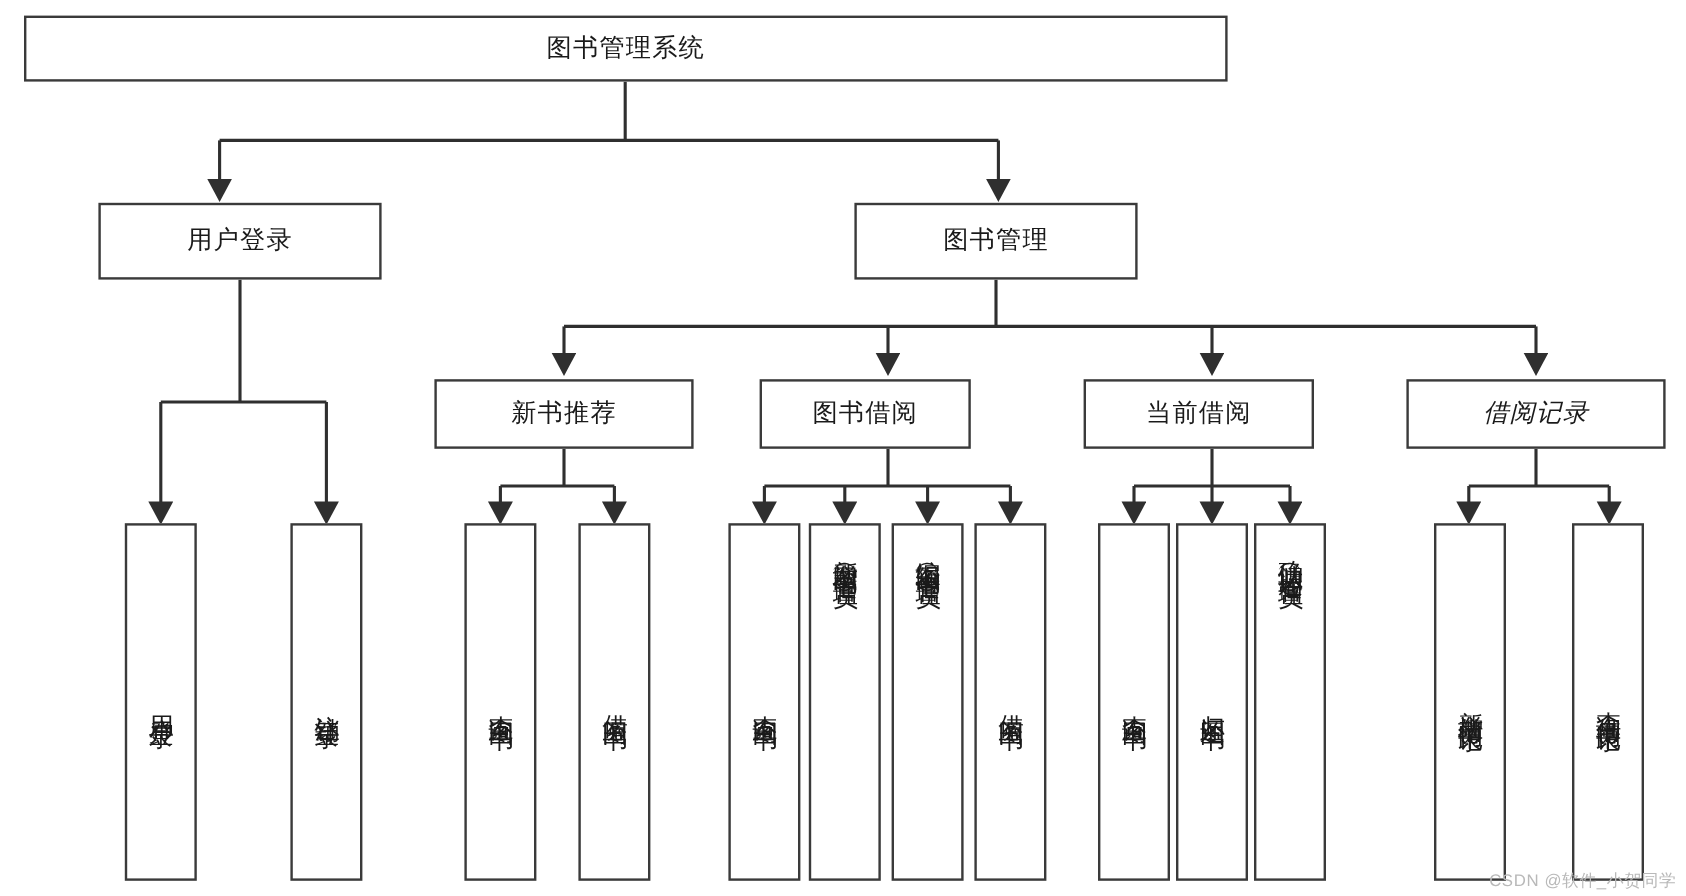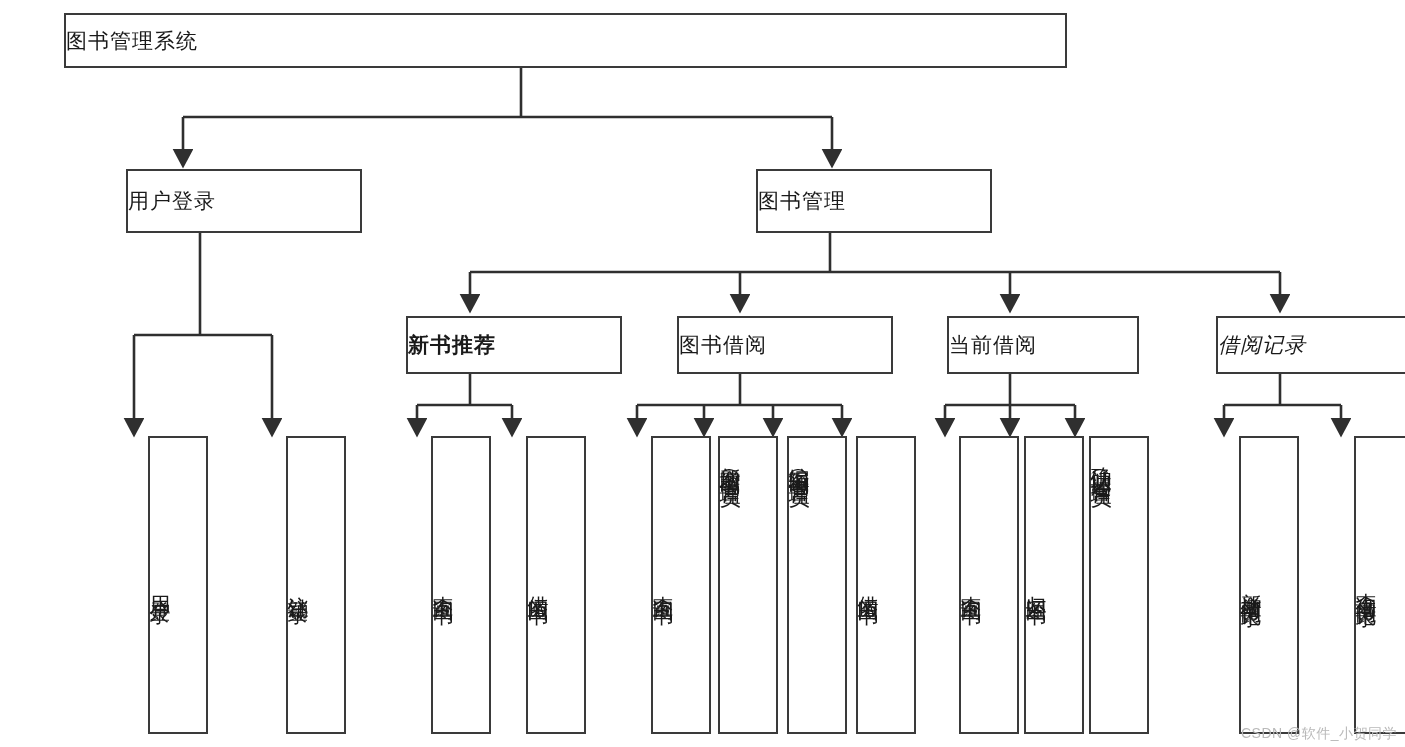--- a/index.html
+++ b/index.html
@@ -5,23 +5,22 @@
   html,body{margin:0;padding:0;background:#ffffff;}
   body{font-family:"Liberation Sans","DejaVu Sans",sans-serif;}
   #canvas{position:relative;width:1405px;height:747px;background:#ffffff;overflow:hidden;}
   .node{
     position:absolute;
     box-sizing:border-box;
     border:2px solid #3a3a3a;
     background:#ffffff;
     display:flex;
     align-items:center;
-    justify-content:flex-start;
+    justify-content:center;
     color:#1a1a1a;
-    margin-left:44px;
   }
   .node .label{
     font-size:21px;
     letter-spacing:1px;
     white-space:nowrap;
     line-height:1.1;
   }
   .node.vertical{ align-items:flex-start; padding-top:12px; }
   .node.vertical .label{
     writing-mode:vertical-rl;
@@ -102,24 +101,24 @@
     <span class="label">图书管理系统</span>
   </div>
 
   <div class="node" style="left:82px;top:169px;width:236px;height:64px;">
     <span class="label">用户登录</span>
   </div>
   <div class="node" style="left:712px;top:169px;width:236px;height:64px;">
     <span class="label">图书管理</span>
   </div>
 
-  <div class="node" style="left:362px;top:316px;width:216px;height:58px;font-weight:bold;">
+  <div class="node" style="left:362px;top:316px;width:216px;height:58px;">
     <span class="label">新书推荐</span>
   </div>
-  <div class="node" style="left:633px;top:316px;width:216px;height:58px;">
+  <div class="node" style="left:633px;top:316px;width:176px;height:58px;">
     <span class="label">图书借阅</span>
   </div>
   <div class="node" style="left:903px;top:316px;width:192px;height:58px;">
     <span class="label">当前借阅</span>
   </div>
   <div class="node" style="left:1172px;top:316px;width:216px;height:58px;font-style:italic;">
     <span class="label">借阅记录</span>
   </div>
 
   <div class="node vertical mid" style="left:104px;top:436px;width:60px;height:298px;">

